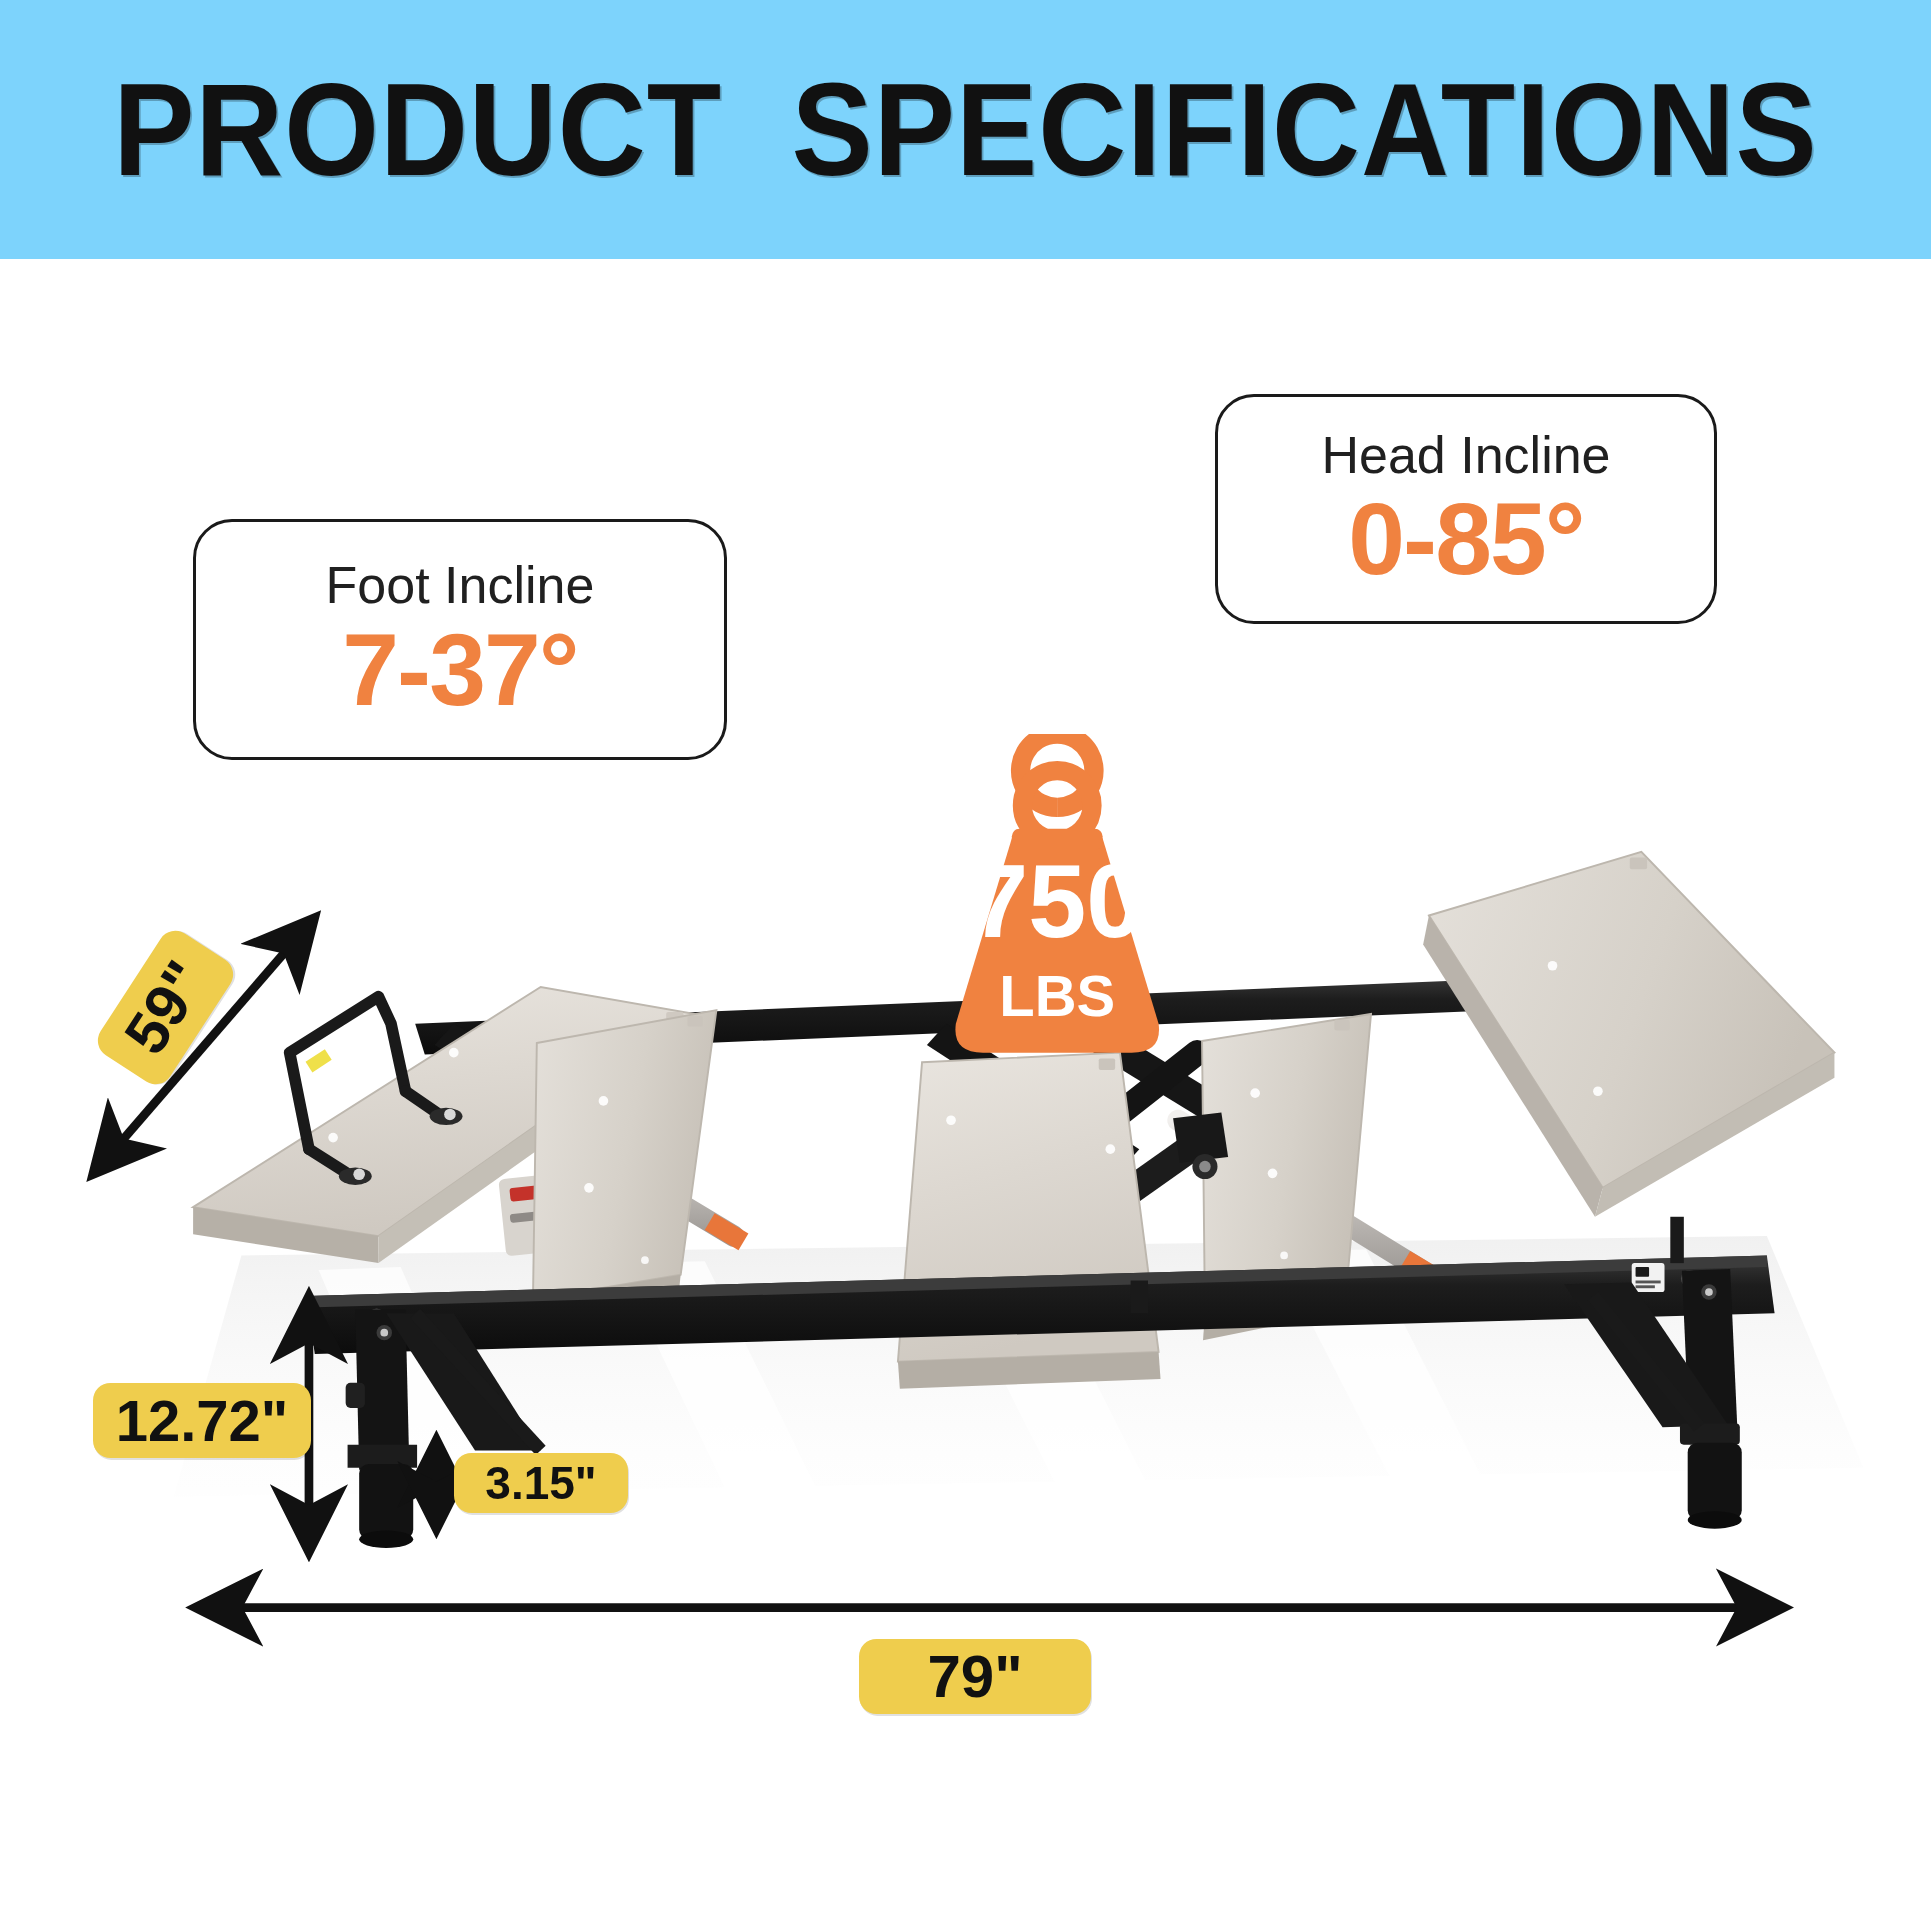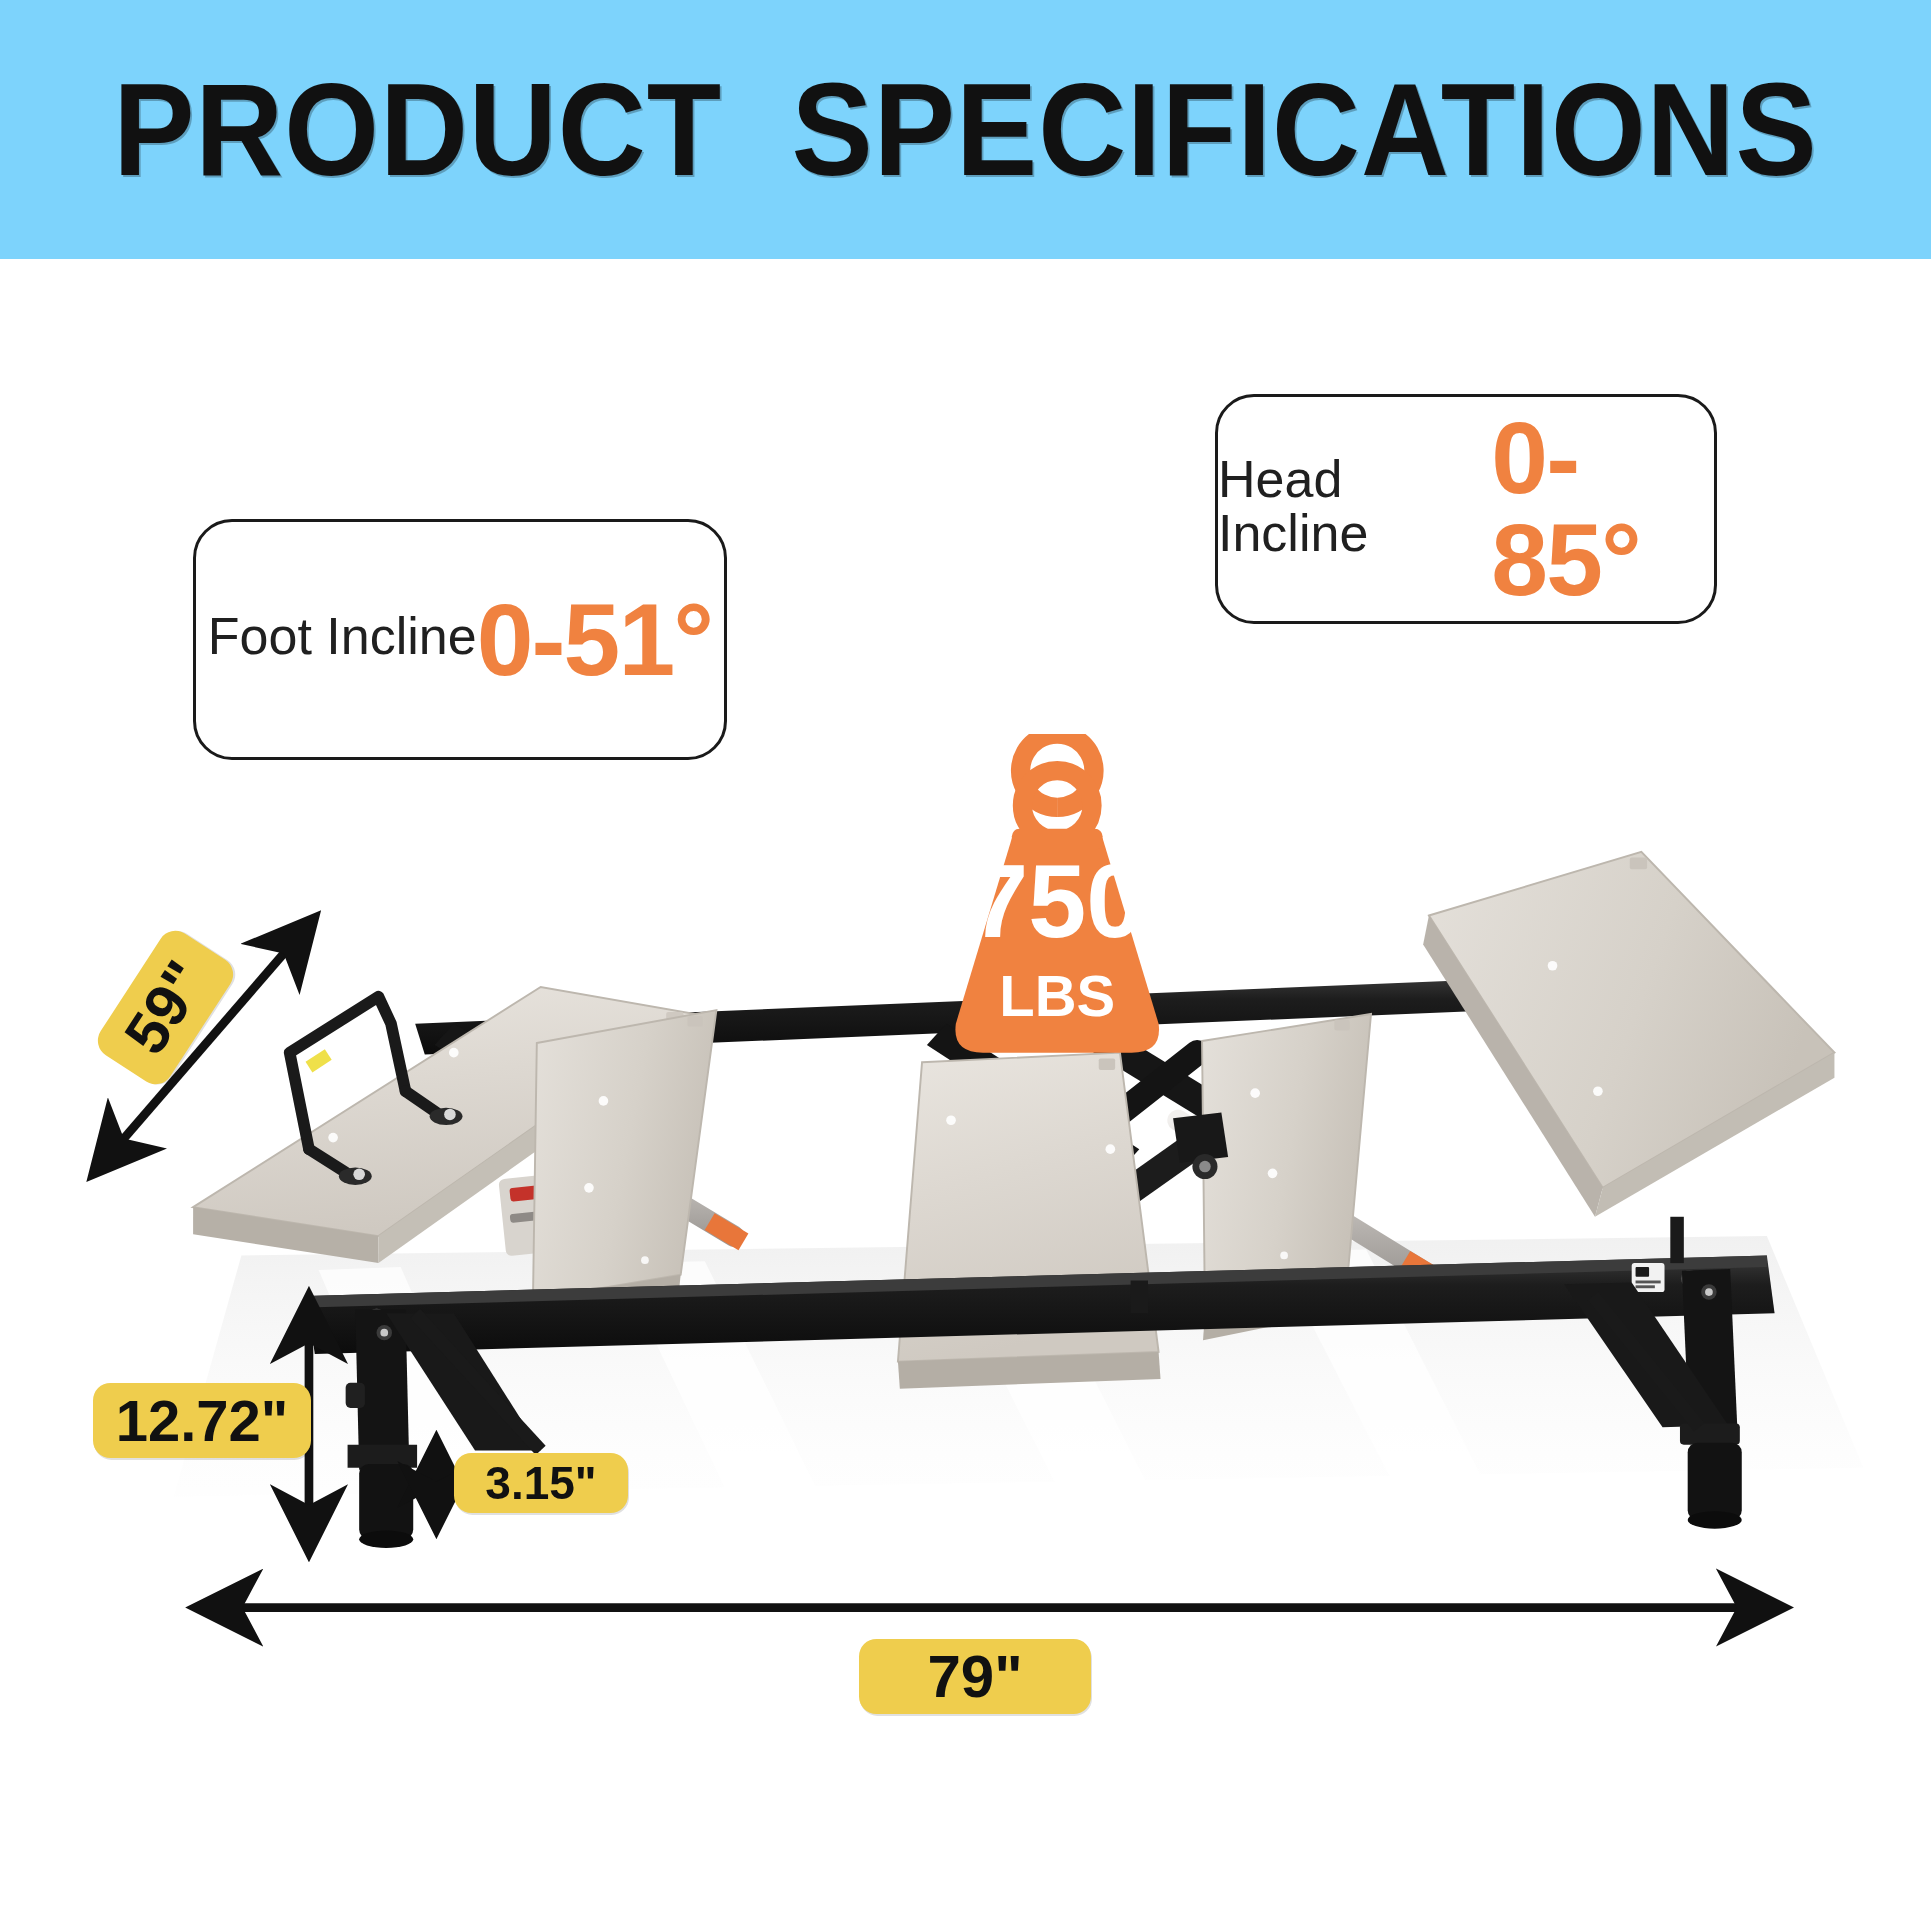--- a/index.html
+++ b/index.html
@@ -27,21 +27,21 @@
     white-space:pre;
     text-shadow:1.9px 1.9px 0 rgba(0,0,0,0.25);
   }
 
   
   .callout{
     position:absolute;
     background:#ffffff;
     border:3.9px solid #1a1a1a;
     border-radius:39px;
-    display:flex; flex-direction:row;
+    display:flex; flex-direction:column;
     align-items:center; justify-content:center;
     z-index:40;
   }
   .callout-label{
     font-size:52px; color:#202020; font-weight:normal;
     line-height:1.05; margin-bottom:5.8px;
   }
   .callout-value{
     font-size:102px; font-weight:bold; color:#F08240;
     line-height:1.0; letter-spacing:-1.9px;
@@ -90,21 +90,21 @@
 </style>
 </head>
 <body>
 
 <div id="header-banner">
   <div id="header-title">PRODUCT  SPECIFICATIONS</div>
 </div>
 
 <div class="callout" id="callout-foot">
   <div class="callout-label">Foot Incline</div>
-  <div class="callout-value">0-51°</div>
+  <div class="callout-value">7-37°</div>
 </div>
 
 <div class="callout" id="callout-head">
   <div class="callout-label">Head Incline</div>
   <div class="callout-value">0-85°</div>
 </div>
 
 <div id="product-stage">
 <svg id="product-svg" viewBox="0 0 2000 900" xmlns="http://www.w3.org/2000/svg">
   <defs>

